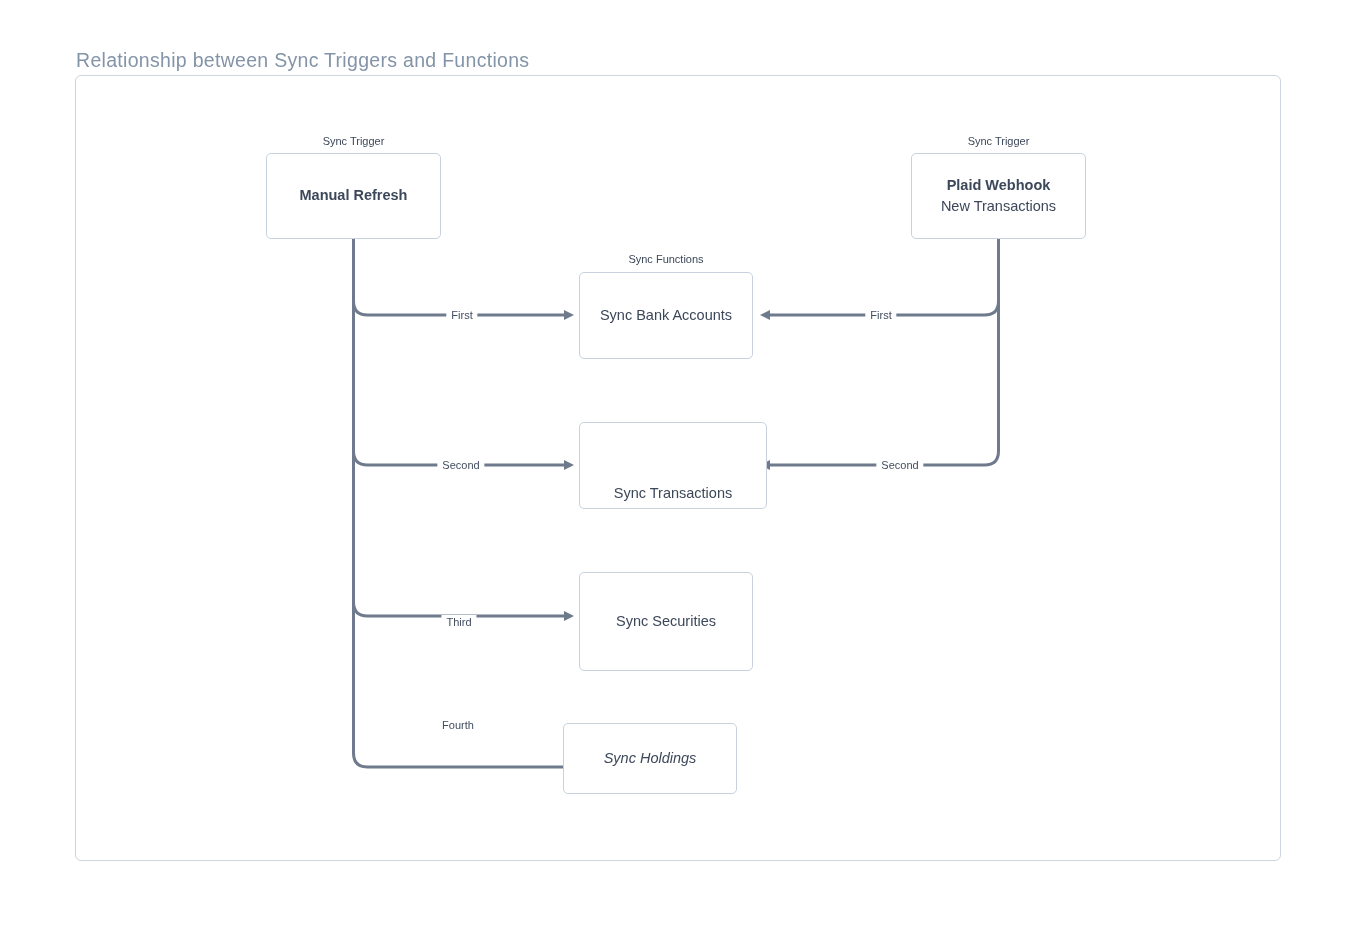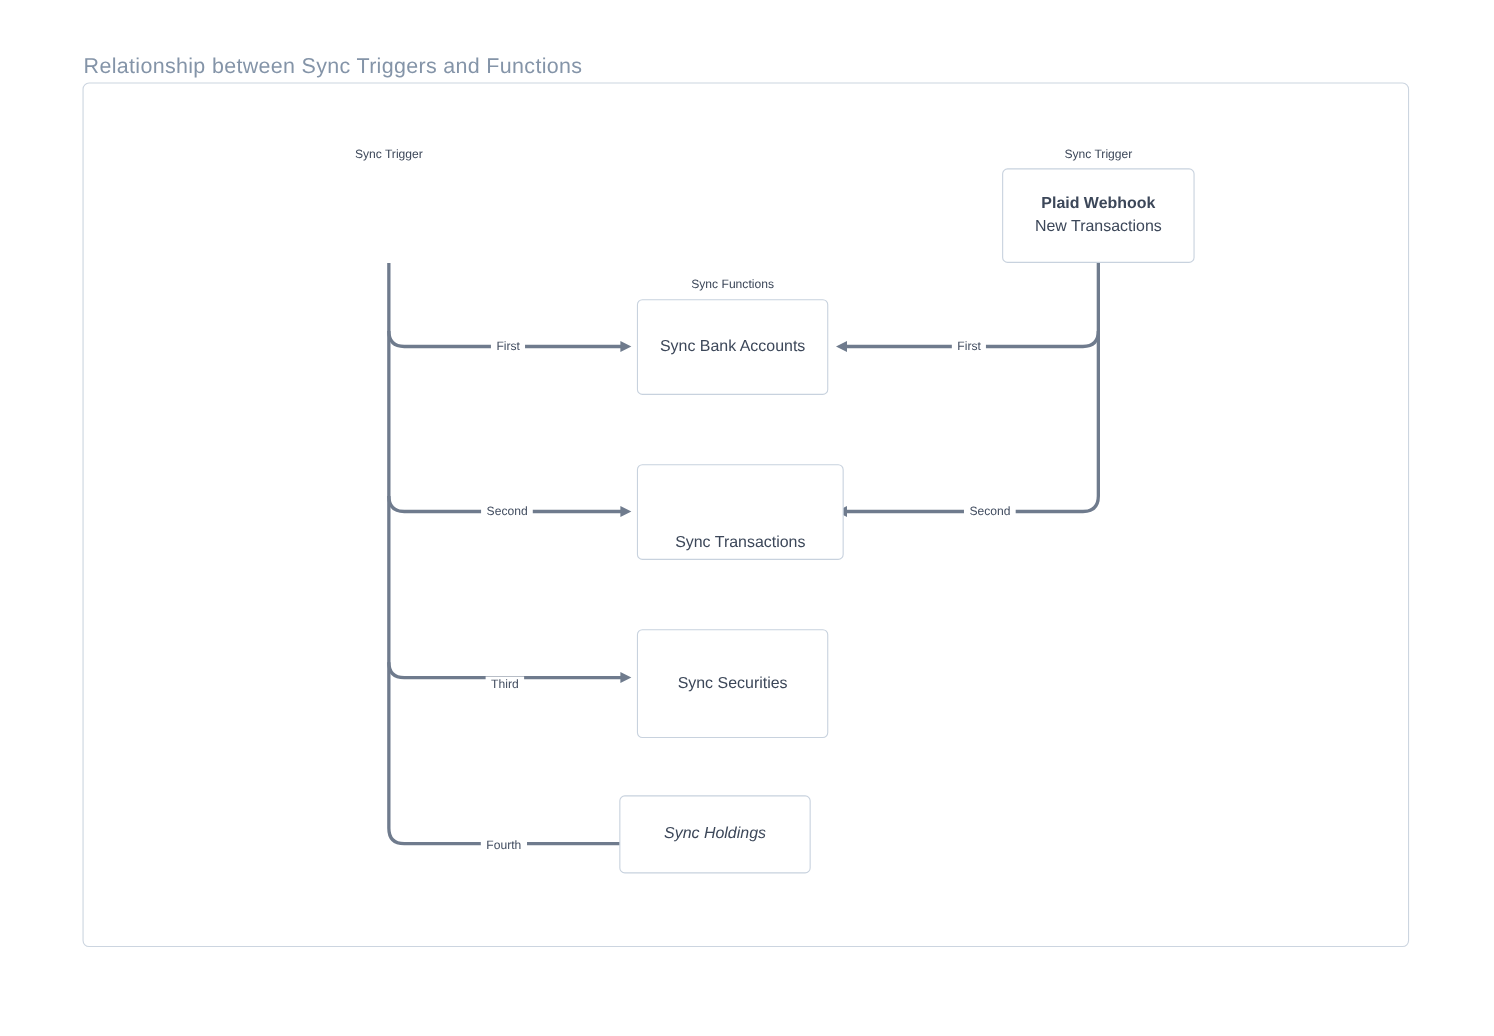--- a/index.html
+++ b/index.html
@@ -105,20 +105,23 @@
 
     <path class="edge" d="M998.5 239 L998.5 451 Q998.5 465 984.5 465 L769 465" marker-end="url(#arrow)"></path>
 
     <path class="edge" d="M998.5 301 Q998.5 315 984.5 315 L769 315" marker-end="url(#arrow)"></path>
   </svg>
 
   <div class="group-label" style="left:353.5px; top:141px;">Sync Trigger</div>
   <div class="group-label" style="left:998.5px; top:141px;">Sync Trigger</div>
   <div class="group-label" style="left:666px; top:259px;">Sync Functions</div>
 
+  <div class="node" style="left:266px; top:153px; width:175px; height:86px;">
+    <div class="node-title-bold">Manual Refresh</div>
+  </div>
 
   <div class="node" style="left:911px; top:153px; width:175px; height:86px;">
     <div class="node-title-bold">Plaid Webhook</div>
     <div>New Transactions</div>
   </div>
 
   <div class="node" style="left:579px; top:272px; width:174px; height:87px;">
     <div>Sync Bank Accounts</div>
   </div>
 
@@ -130,18 +133,18 @@
     <div>Sync Securities</div>
   </div>
 
   <div class="node" style="left:563px; top:723px; width:174px; height:71px;font-style:italic;">
     <div>Sync Holdings</div>
   </div>
 
   <div class="edge-label" style="left:462px; top:315px;">First</div>
   <div class="edge-label" style="left:461px; top:465px;">Second</div>
   <div class="edge-label" style="left:459px; top:622px;">Third</div>
-  <div class="edge-label" style="left:458px; top:769px;">Fourth</div>
+  <div class="edge-label" style="left:458px; top:725px;">Fourth</div>
 
   <div class="edge-label" style="left:881px; top:315px;">First</div>
   <div class="edge-label" style="left:900px; top:465px;">Second</div>
 
 </div>
 
 </body></html>

